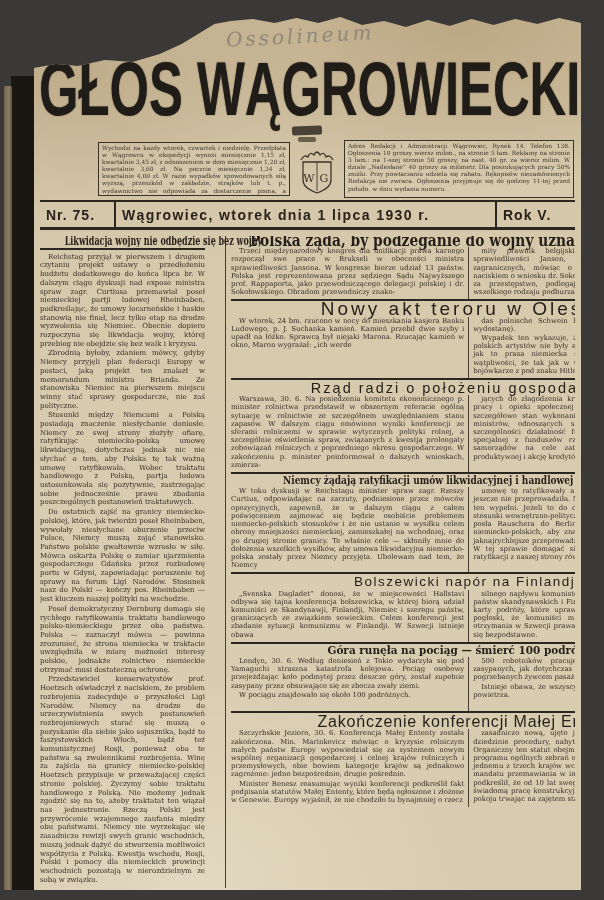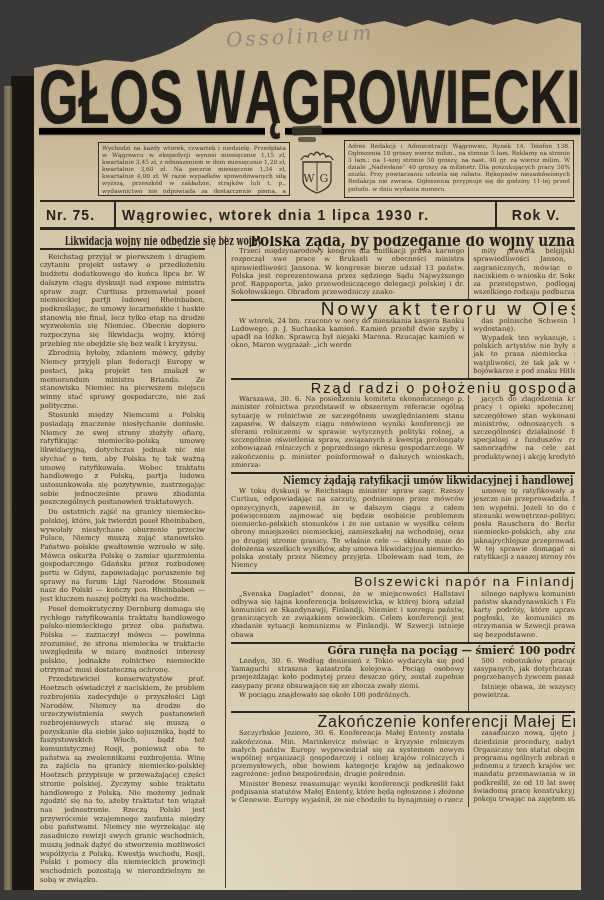--- a/index.html
+++ b/index.html
@@ -20,22 +20,22 @@
       radial-gradient(60% 25% at 8% 6%, rgba(140,110,70,.25), transparent 70%),
       radial-gradient(80% 40% at 30% 100%, rgba(255,251,232,.28), transparent 65%),
       linear-gradient(180deg,#ccbc9c 0%,#d5c8aa 22%,#d8ccb1 60%,#d7cbb0 100%);
     clip-path:polygon(0 54px,4% 50px,8% 52px,13% 46px,18% 48px,23% 40px,27% 30px,30% 20px,33% 10px,36% 7px,40% 5px,44% 9px,48% 4px,52% 9px,56% 3px,60% 11px,64% 7px,68% 13px,72% 6px,76% 12px,80% 5px,84% 11px,88% 5px,92% 10px,96% 4px,100% 9px,100% 100%,0 100%);
   }
   .handwriting{
     position:absolute;top:10px;left:192px;
     font-style:italic;font-size:20px;letter-spacing:3px;color:#90887a;
     transform:rotate(-3deg);white-space:nowrap;
   }
-  .masthead{position:absolute;top:44px;left:10px;right:6px;height:76px;
-    display:flex;align-items:center;justify-content:center;text-decoration:underline;}
+  .masthead{position:absolute;top:36px;left:10px;right:6px;height:76px;
+    display:flex;align-items:center;justify-content:center;}
   .masthead span{
     font-family:"Liberation Sans", sans-serif;font-weight:bold;font-size:47px;
     letter-spacing:0px;color:#201c17;white-space:nowrap;display:inline-block;
     transform:scale(1.08,1.62);text-shadow:0 0 1px rgba(32,28,23,.6);
   }
   .smudge{position:absolute;left:258px;top:112px;width:30px;height:9px;background:#3a342b;border-radius:2px;transform:rotate(-2deg);opacity:.9;}
   .smudge2{position:absolute;left:264px;top:123px;width:18px;height:5px;background:#45402f;border-radius:2px;opacity:.75;}
   .inforow{position:absolute;top:124px;left:64px;width:476px;height:58px;display:flex;gap:5px;align-items:flex-start;}
   .infobox{
     border:1px solid #39322a;background:rgba(222,212,188,.25);
@@ -47,21 +47,21 @@
   .crest{width:44px;height:58px;display:flex;align-items:flex-end;justify-content:center;}
   .datebar{
     position:absolute;top:186px;left:6px;width:535px;
     border-top:2px solid #2b261f;border-bottom:3px solid #2b261f;
     display:flex;align-items:stretch;
     font-family:"Liberation Sans", sans-serif;font-weight:bold;color:#28231c;
   }
   .datebar .cell{padding:5px 6px 4px;font-size:14px;letter-spacing:1px;white-space:nowrap;}
   .datebar .issue{width:62px;border-right:2px solid #2b261f;}
   .datebar .place{flex:1;letter-spacing:1.4px;}
-  .datebar .vol{width:66px;border-left:2px solid #2b261f;text-align:center;}
+  .datebar .vol{width:66px;border-left:2px solid #2b261f;}
   .body{
     position:absolute;top:222px;left:6px;width:535px;height:652px;
     display:flex;overflow:hidden;color:#352e25;
   }
   .leftcol{width:165px;padding-right:20px;border-right:1.5px solid #453d31;font-size:7px;line-height:8.7px;}
   .maincol{flex:1;padding-left:5px;font-size:6.9px;line-height:8.2px;}
   p{margin:0 0 1px;text-align:justify;text-indent:8px;}
   p.ender{text-align:center;text-indent:0;letter-spacing:2px;}
   h2{margin:1px 0 2px;text-align:center;font-weight:normal;color:#241f18;white-space:nowrap;overflow:visible;}
   h2 span{display:inline-block;}

